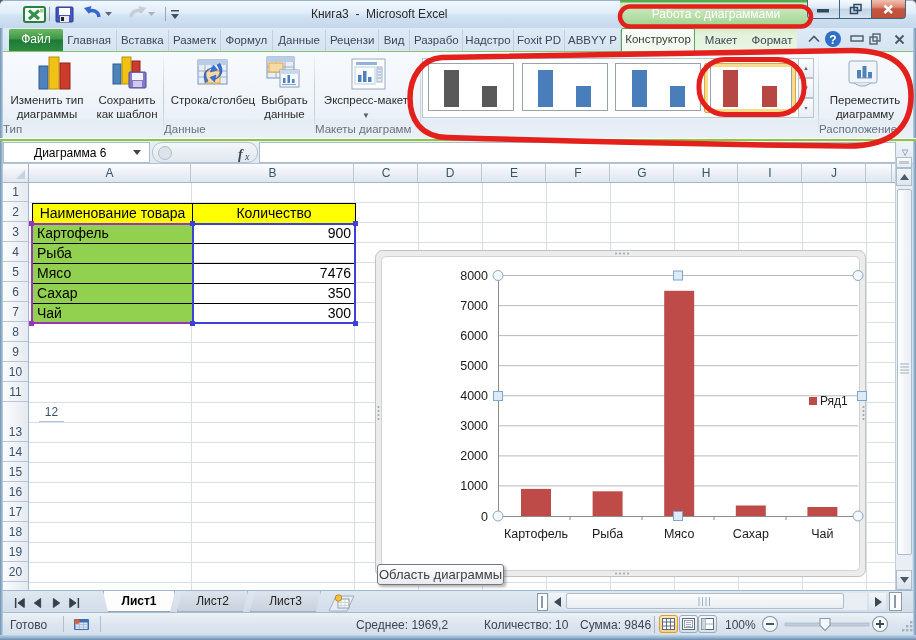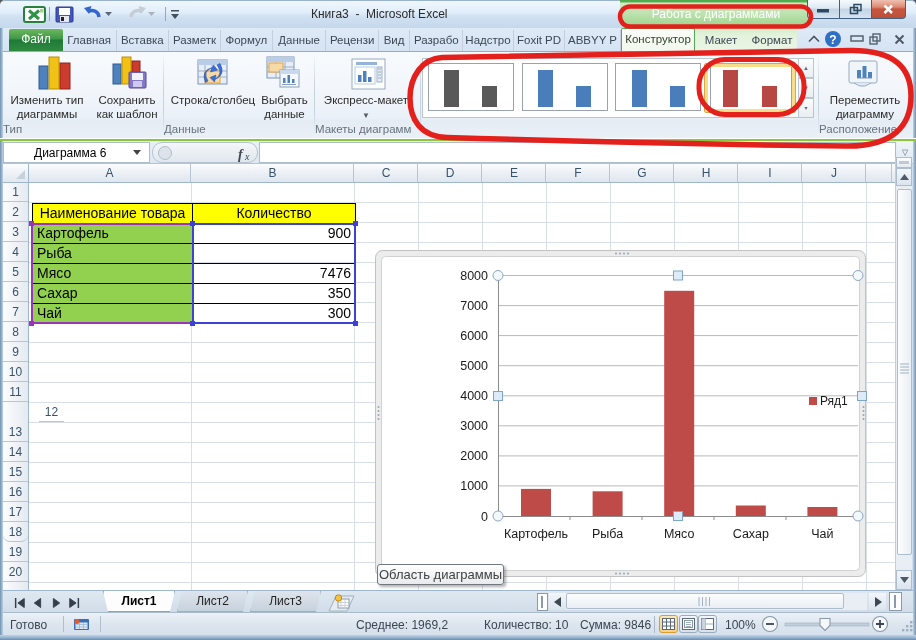--- a/index.html
+++ b/index.html
@@ -290,21 +290,21 @@
 <div class="rh" style="top:159px;">8</div>
 <div class="rh" style="top:179px;">9</div>
 <div class="rh" style="top:199px;">10</div>
 <div class="rh" style="top:219px;">11</div>
 <div class="rh" style="top:239px;margin-left:36px;">12</div>
 <div class="rh" style="top:259px;">13</div>
 <div class="rh" style="top:279px;">14</div>
 <div class="rh" style="top:299px;">15</div>
 <div class="rh" style="top:319px;">16</div>
 <div class="rh" style="top:339px;">17</div>
-<div class="rh" style="top:359px;border-radius:7px;">18</div>
+<div class="rh" style="top:359px;">18</div>
 <div class="rh" style="top:379px;">19</div>
 <div class="rh" style="top:399px;">20</div>
 <div class="rh" style="top:419px;height:7px;border-bottom:none;"></div>
 <div class="vline" style="left:188px;"></div>
 <div class="vline" style="left:351px;"></div>
 <div class="vline" style="left:415px;"></div>
 <div class="vline" style="left:479px;"></div>
 <div class="vline" style="left:543px;"></div>
 <div class="vline" style="left:607px;"></div>
 <div class="vline" style="left:671px;"></div>

